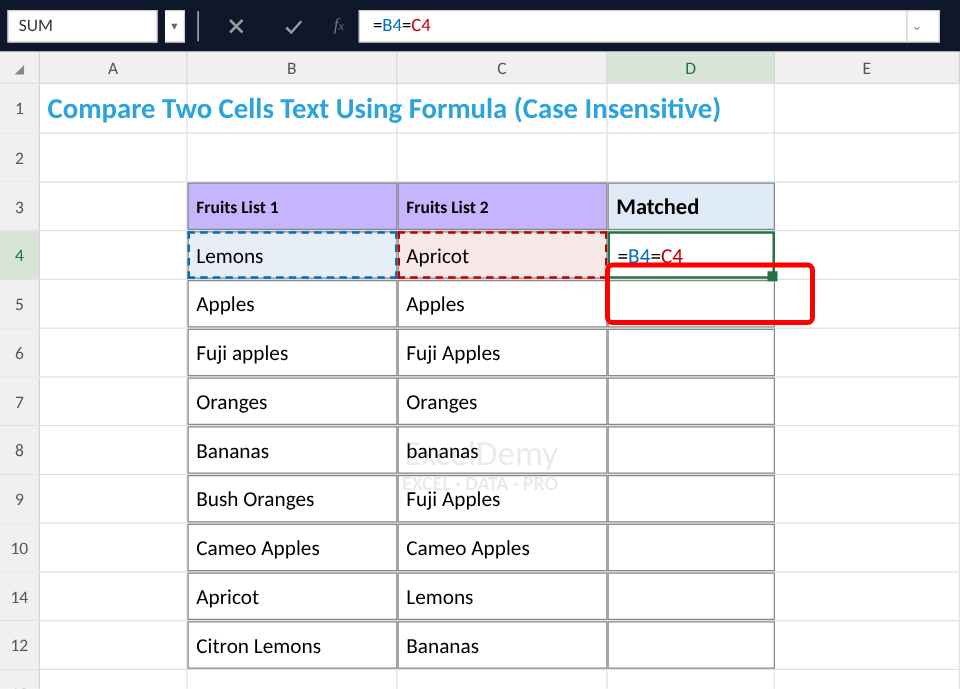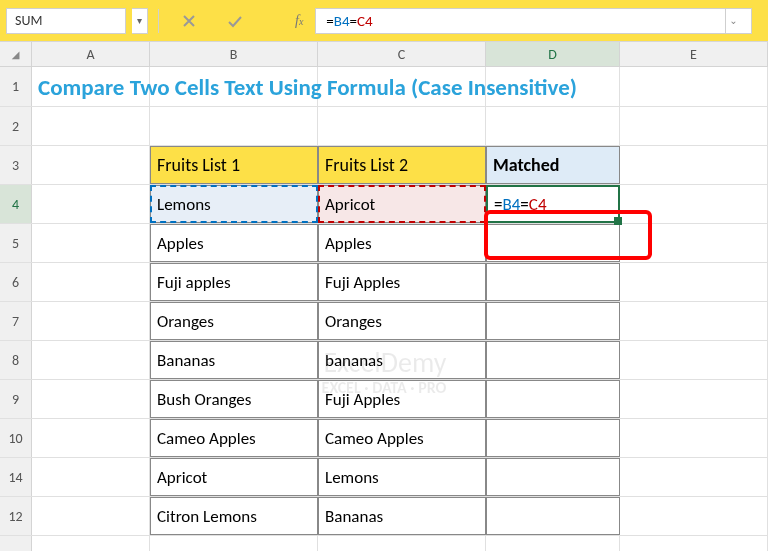--- a/index.html
+++ b/index.html
@@ -11,21 +11,21 @@
     overflow: hidden;
     width: 768px;
     height: 551px;
     position: relative;
   }
   
   .ribbon-bar {
     display: flex;
     align-items: center;
     height: 42px;
-    background: #fde047;
+    background: #0f172a;
     border-bottom: 1px solid #d6d6d6;
     padding: 0 6px;
     gap: 6px;
     justify-content: center;
   }
   .name-box {
     width: 120px;
     height: 26px;
     border: 1px solid #cfcfcf;
     background: #fff;
@@ -54,21 +54,20 @@
     display: flex; align-items: center; justify-content: center;
     color: #888;
     cursor: pointer;
   }
   .fx-label {
     font-style: italic;
     font-size: 14px;
     color: #777;
     padding: 0 6px;
     font-family: Liberation Serif, serif;
-    margin-left: 28px;
   }
   .formula-bar {
     flex: 1;
     height: 26px;
     border: 1px solid #cfcfcf;
     background: #fff;
     display: flex;
     align-items: center;
     padding: 0 10px;
     margin-right: 10px;
@@ -157,23 +156,23 @@
     top: 6px;
     font-size: 23px;
     font-weight: 700;
     color: #2ba3db;
   }
   
   .tbl-cell {
     border: 1px solid #888;
   }
   .tbl-hdr {
-    background: #fde047;
-    font-weight: 400;
-    font-size: 18px;
+    background: #c4b5fd;
+    font-weight: 700;
+    font-size: 14px;
   }
   .tbl-hdr-d { background: #deebf7; font-weight:700; font-size:18px;}
   
   .ref-b4 {
     outline: 2px dashed #0070c0;
     outline-offset: -2px;
     background: #e7eef7;
   }
   .ref-c4 {
     outline: 2px dashed #c00000;

